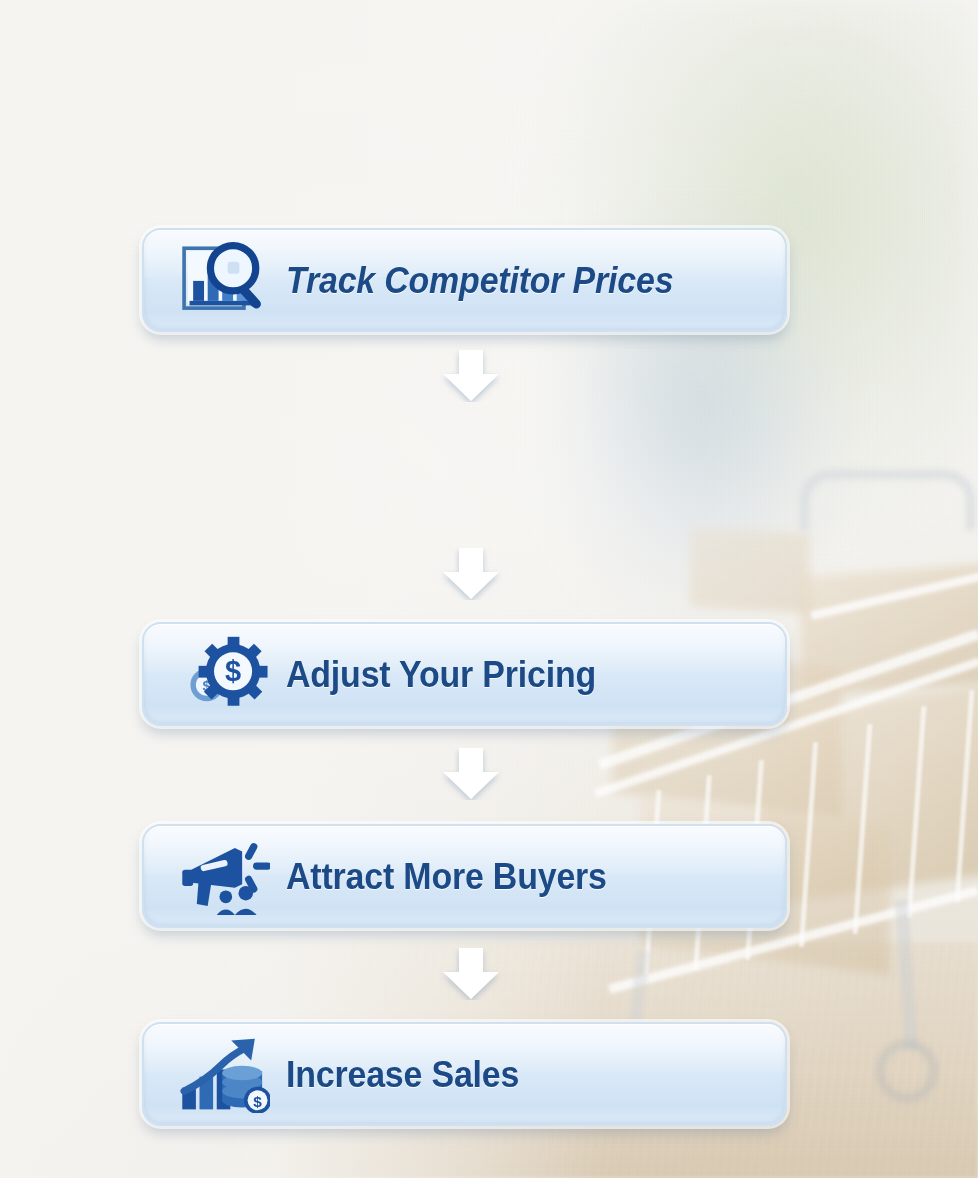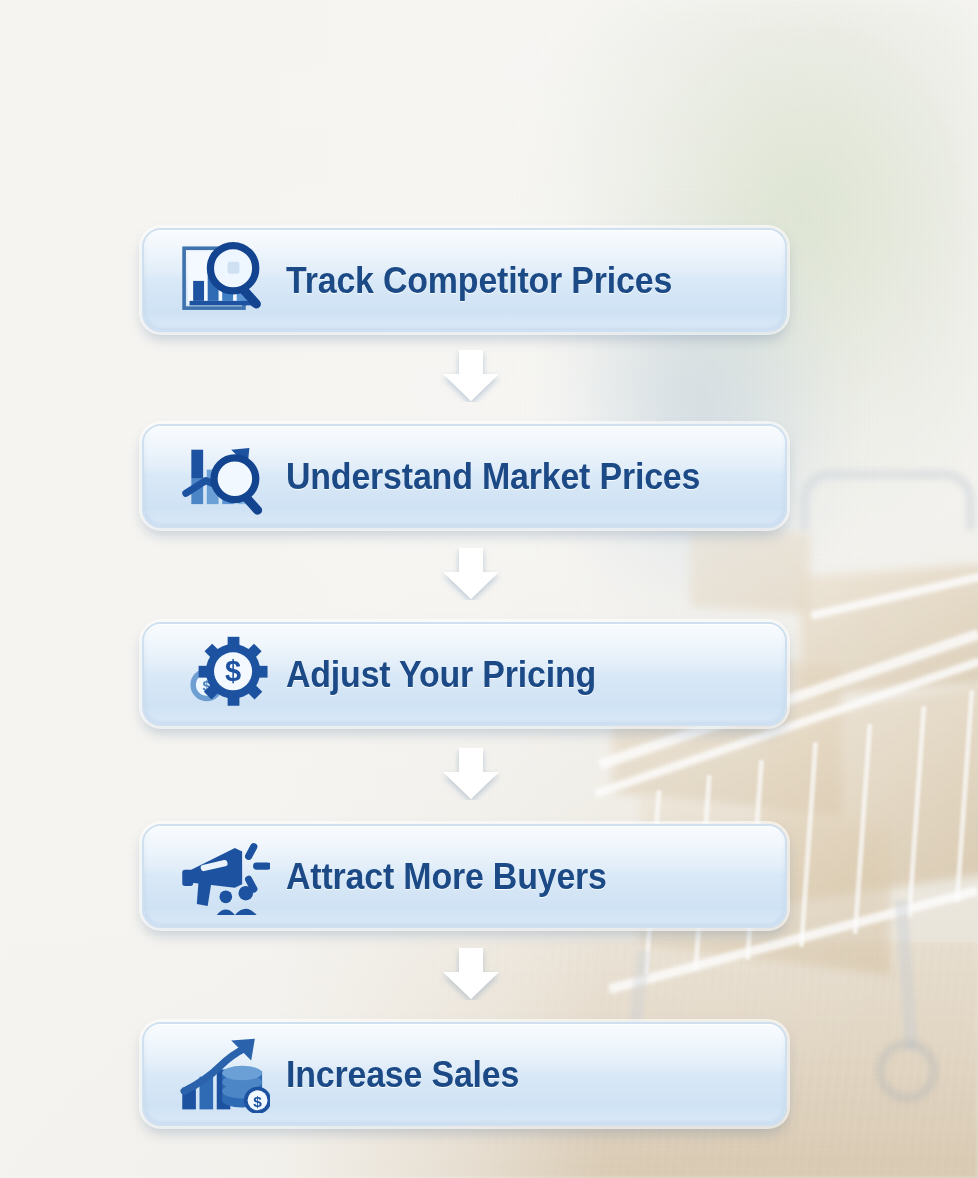--- a/index.html
+++ b/index.html
@@ -217,21 +217,21 @@
     <div class="cart-leg" style="left:900px; top:900px; width:13px; height:150px; transform:rotate(-4deg);"></div>
     <div class="cart-wheel" style="left:596px; top:1050px; width:58px; height:58px;"></div>
     <div class="cart-wheel" style="left:876px; top:1040px; width:62px; height:62px;"></div>
 
     <div class="bg-vignette"></div>
     <div class="bg-leftfade"></div>
     <div class="bg-noise"></div>
   </div>
 
 
-  <div class="step" style="top:228px;">
+  <div class="step" style="top:228px;font-style:italic;">
     <div class="step-icon">
       <svg viewBox="0 0 100 86">
         <rect x="6" y="8" width="66" height="66" fill="none" stroke="#3f73ae" stroke-width="4"></rect>
         <rect x="10" y="12" width="58" height="58" fill="#f4f9ff"></rect>
         <rect x="16" y="44" width="12" height="22" fill="#1d52a0"></rect>
         <rect x="32" y="30" width="12" height="36" fill="#2f6bb5"></rect>
         <rect x="48" y="50" width="12" height="16" fill="#3f7ec4"></rect>
         <rect x="64" y="56" width="12" height="10" fill="#5b94d2"></rect>
         <rect x="12" y="66" width="72" height="5" fill="#1d52a0"></rect>
         <rect x="80" y="62" width="5" height="10" fill="#1d52a0"></rect>
@@ -247,36 +247,20 @@
     <svg viewBox="0 0 68 52">
       <defs>
         <filter id="ash" x="-40%" y="-40%" width="190%" height="190%">
           <feDropShadow dx="0" dy="3" stdDeviation="3.2" flood-color="#8ba2bd" flood-opacity=".55"></feDropShadow>
         </filter>
       </defs>
       <polygon points="22,0 46,0 46,24 62,24 34,51 6,24 22,24" fill="#ffffff" filter="url(#ash)"></polygon>
     </svg>
   </div>
 
-  <div class="step" style="top:424px;">
-    <div class="step-icon">
-      <svg viewBox="0 0 100 86">
-        <rect x="14" y="14" width="13" height="32" fill="#1d52a0"></rect>
-        <rect x="14" y="46" width="13" height="28" fill="#4d86c6"></rect>
-        <rect x="31" y="36" width="13" height="38" fill="#6ba0d6"></rect>
-        <rect x="48" y="28" width="13" height="46" fill="#5b94d2"></rect>
-        <rect x="65" y="44" width="13" height="30" fill="#85b4e0"></rect>
-        <path d="M8 62 L30 48 L48 56 L66 30 L72 22" fill="none" stroke="#1d52a0" stroke-width="8" stroke-linejoin="round" stroke-linecap="round"></path>
-        <polygon points="58,14 78,12 76,32" fill="#1d52a0"></polygon>
-        <circle cx="62" cy="46" r="23" fill="#f2f8ff" stroke="#12448f" stroke-width="8"></circle>
-        <rect x="76" y="60" width="10" height="28" rx="5" fill="#12448f" transform="rotate(-42 81 74)"></rect>
-      </svg>
-    </div>
-    <div class="step-label">Understand Market Prices</div>
-  </div>
 
   <div class="arrow" style="top:548px;">
     <svg viewBox="0 0 68 52">
       <polygon points="22,0 46,0 46,24 62,24 34,51 6,24 22,24" fill="#ffffff" filter="url(#ash)"></polygon>
     </svg>
   </div>
 
   <div class="step" style="top:622px;">
     <div class="step-icon">
       <svg viewBox="0 0 100 86">

